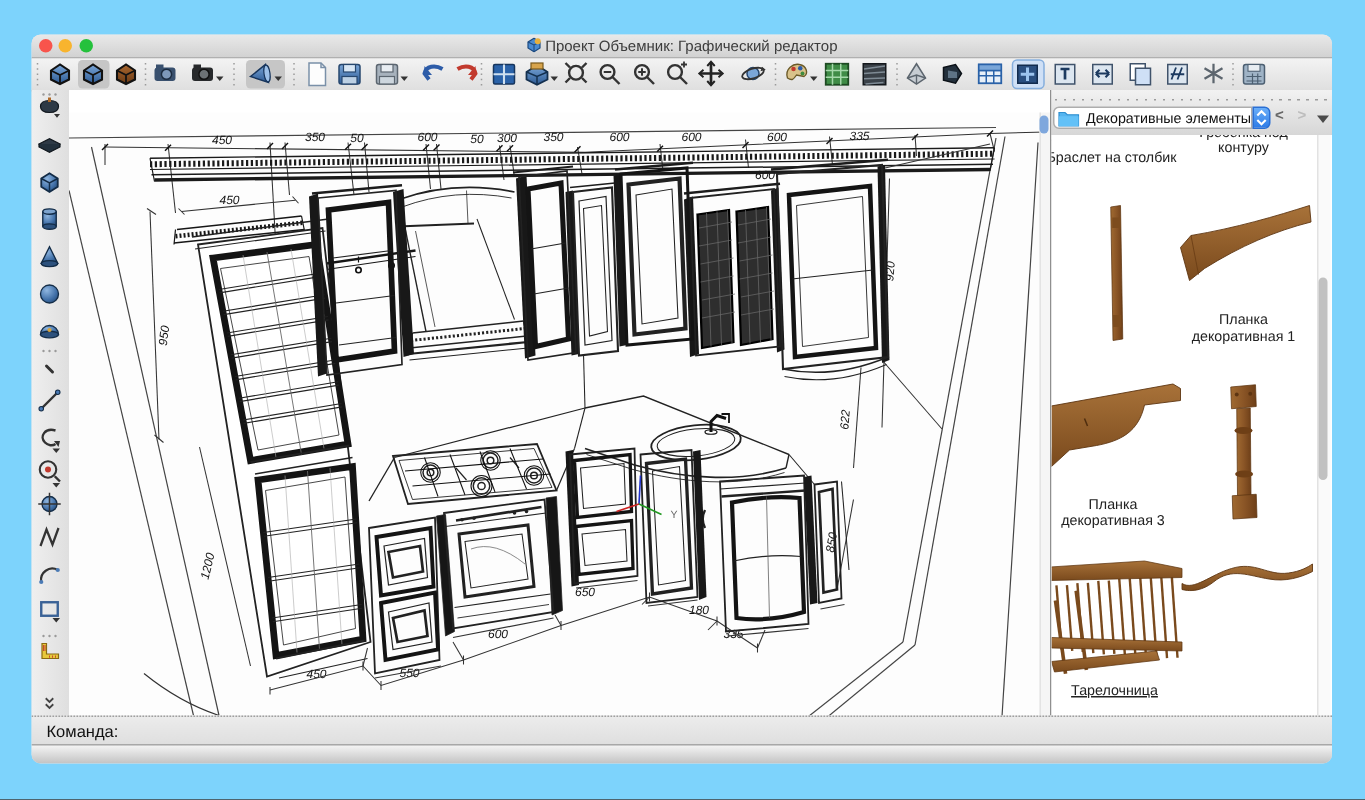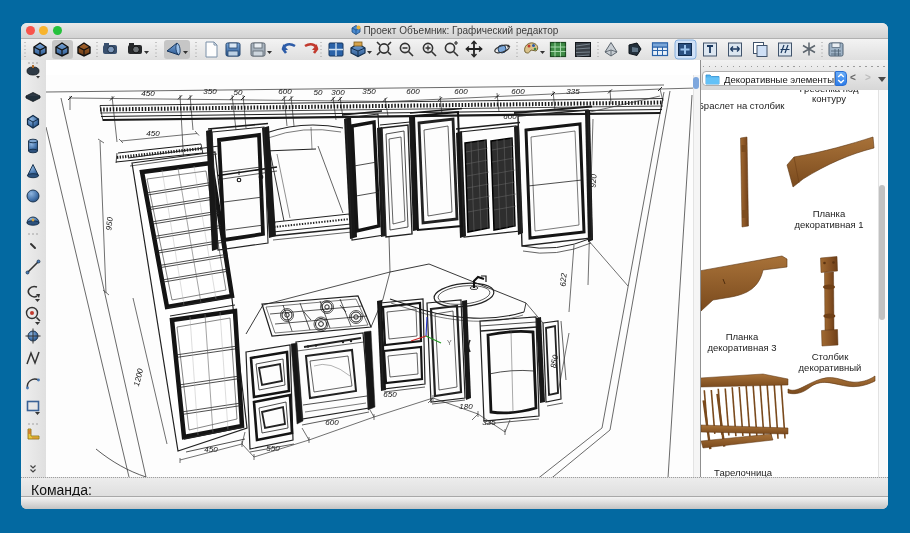--- a/index.html
+++ b/index.html
@@ -1,16 +1,16 @@
 <!DOCTYPE html>
 <html><head>
 <meta charset="utf-8">
 <style>
   html,body{margin:0;padding:0;background:#000;}
-  #stage{position:relative;width:910px;height:533px;background:#0369a1;overflow:hidden;
+  #stage{position:relative;width:910px;height:533px;background:#7dd3fc;overflow:hidden;
          font-family:"Liberation Sans",sans-serif;}
   #win{position:absolute;left:21px;top:23px;width:867px;height:486px;border-radius:6px;
        background:#e9e9e9;overflow:hidden;}
   
   #titlebar{position:absolute;left:0;top:0;width:867px;height:15px;
     background:linear-gradient(#e9e9e9,#d2d2d2);border-bottom:1px solid #b0b0b0;}
   .tl{position:absolute;width:9px;height:9px;border-radius:50%;top:3px;}
   #titletext{position:absolute;left:0;top:1.5px;width:867px;text-align:center;
     font-size:10px;color:#3c3c3c;}
   
@@ -847,25 +847,24 @@
         <path d="M700,441 L770,434 L772,440 L702,448 Z" fill="url(#woodv)" stroke="#5d3512" stroke-width="0.5"></path>
 
         <path d="M787,389 C795,394 806,383 820,379 C836,374 844,384 858,382 C866,381 871,378 874,376
                  L874,381 C866,385 856,388 845,386 C832,384 820,378 808,388 C799,395 791,394 787,393 Z" fill="url(#woodv)" stroke="#5d3512" stroke-width="0.6"></path>
       </svg>
       <div class="lbl" style="left:73px;top:-6px;">Гребенка под</div>
       <div class="lbl" style="left:73px;top:4px;">контуру</div>
       <div class="lbl" style="left:-15px;top:11px;">Браслет на столбик</div>
       <div class="lbl" style="left:73px;top:119px;">Планка<br>декоративная 1</div>
       <div class="lbl" style="left:-14px;top:242px;">Планка<br>декоративная 3</div>
-      <div class="lbl" style="left:74px;top:262px;">Столбик<br>декоративный</div>
-      <div class="lbl" style="left:-13px;top:378px;">Тарелочница</div>
+      <div class="lbl" style="left:-13px;top:366px;text-decoration:underline;">Тарелочница</div>
       <div style="position:absolute;left:177px;top:0;width:8px;height:387px;background:#fafafa;border-left:1px solid #e2e2e2;"></div>
       <div style="position:absolute;left:178px;top:95px;width:6px;height:135px;background:#c1c1c1;border-radius:3px;"></div>
     </div>
   </div>
 
   <div id="cmdbar">
-    <div style="position:absolute;left:10px;top:3.5px;font-size:14px;color:#111;">Команда:</div>
+    <div style="position:absolute;left:10px;top:3.5px;font-size:11px;color:#111;">Команда:</div>
   </div>
   <div id="footer"></div>
  </div>
 </div>
 
 </body></html>

